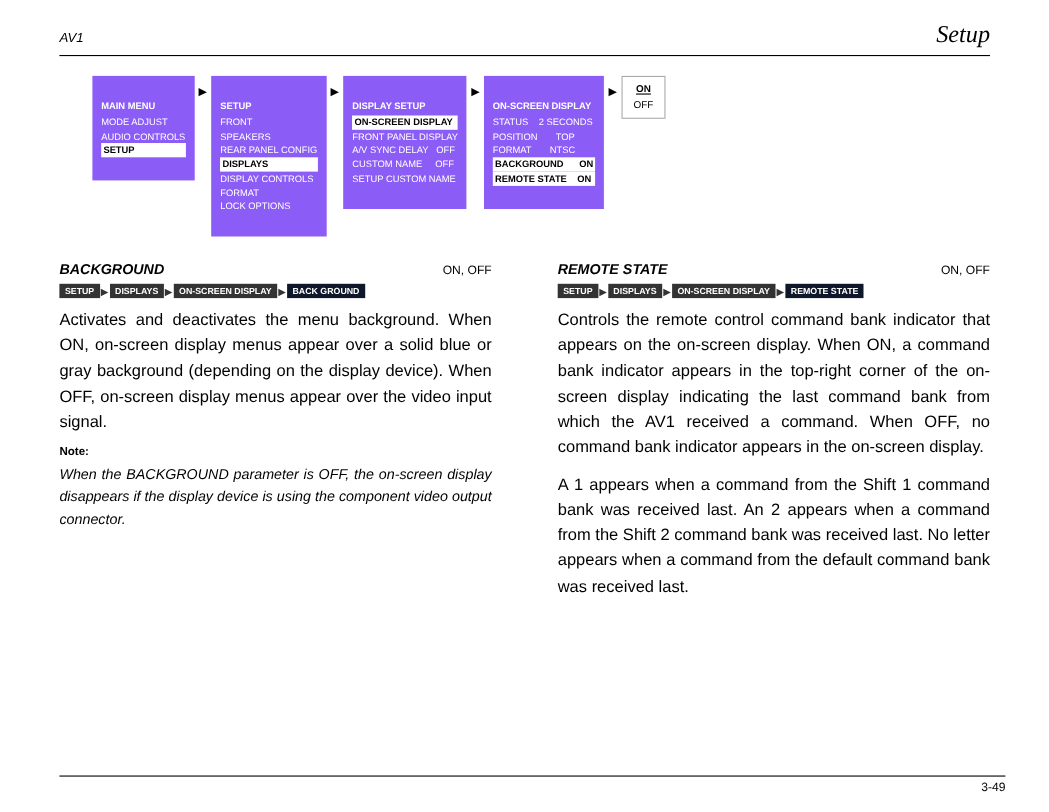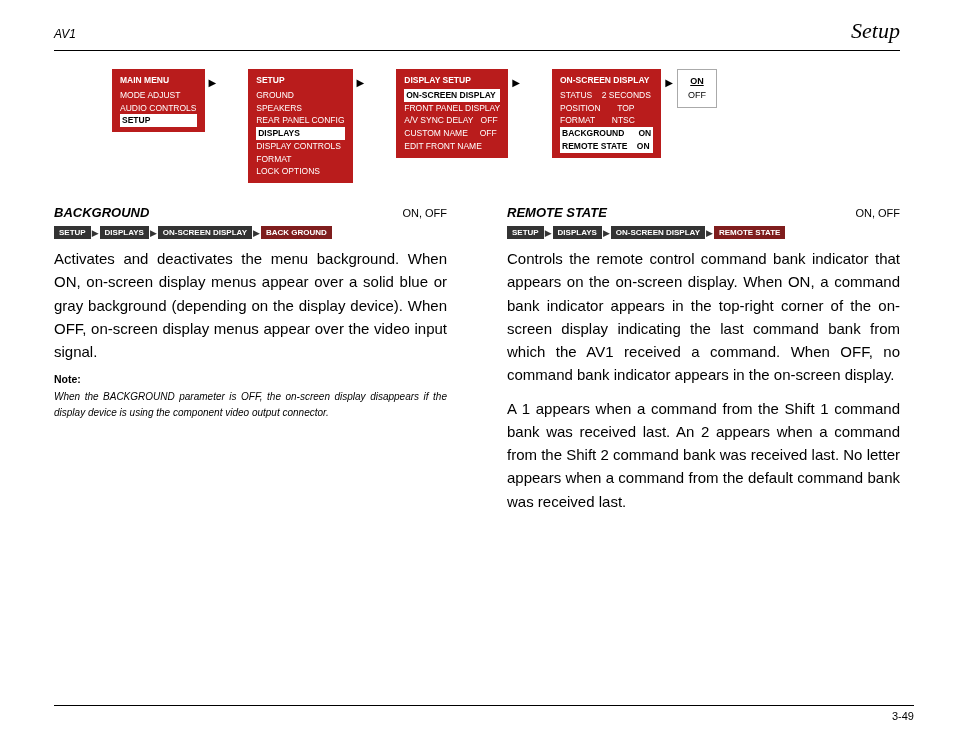--- a/index.html
+++ b/index.html
@@ -46,28 +46,27 @@
 
     
     .menu-diagram {
       display: flex;
       align-items: flex-start;
       gap: 0;
       margin: 18px 0 22px 30px;
     }
 
     .menu-box {
-      background: #b91c1c;
+      background: #8b5cf6;
       color: #fff;
-      padding: 5px 8px;
+      padding: 21px 8px;
       font-size: 8.5px;
       font-family: Arial, Helvetica, sans-serif;
       line-height: 1.5;
       min-width: 78px;
-      margin-left: 28px;
     }
 
     .menu-box .menu-item {
       white-space: nowrap;
     }
 
     .menu-box .menu-item.highlight {
       background: #fff;
       color: #000;
       font-weight: bold;
@@ -144,21 +143,21 @@
       background: #333;
       color: #fff;
       font-size: 8px;
       font-weight: bold;
       padding: 2px 5px;
       text-transform: uppercase;
       white-space: nowrap;
     }
 
     .breadcrumb-item.active {
-      background: #7f1d1d;
+      background: #0f172a;
     }
 
     .breadcrumb-arrow {
       color: #333;
       font-size: 9px;
       margin: 0 1px;
     }
 
     .breadcrumb-arrow::after {
       content: '▶';
@@ -173,21 +172,21 @@
     }
 
     .note-heading {
       font-size: 10.5px;
       font-weight: bold;
       margin-bottom: 4px;
       margin-top: 10px;
     }
 
     .note-text {
-      font-size: 10px;
+      font-size: 13px;
       font-style: italic;
       line-height: 1.55;
       text-align: justify;
     }
 
     
     .footer {
       position: absolute;
       bottom: 16px;
       left: 54px;
@@ -224,38 +223,38 @@
       <div class="menu-item title-row">MAIN MENU</div>
       <div class="menu-item">MODE ADJUST</div>
       <div class="menu-item">AUDIO CONTROLS</div>
       <div class="menu-item highlight">SETUP</div>
     </div>
 
     <div class="menu-arrow"></div>
 
     <div class="menu-box">
       <div class="menu-item title-row">SETUP</div>
-      <div class="menu-item">GROUND</div>
+      <div class="menu-item">FRONT</div>
       <div class="menu-item">SPEAKERS</div>
       <div class="menu-item">REAR PANEL CONFIG</div>
       <div class="menu-item highlight">DISPLAYS</div>
       <div class="menu-item">DISPLAY CONTROLS</div>
       <div class="menu-item">FORMAT</div>
       <div class="menu-item">LOCK OPTIONS</div>
     </div>
 
     <div class="menu-arrow"></div>
 
     <div class="menu-box">
       <div class="menu-item title-row">DISPLAY SETUP</div>
       <div class="menu-item highlight">ON-SCREEN DISPLAY</div>
       <div class="menu-item">FRONT PANEL DISPLAY</div>
       <div class="menu-item">A/V SYNC DELAY&nbsp;&nbsp;&nbsp;OFF</div>
       <div class="menu-item">CUSTOM NAME&nbsp;&nbsp;&nbsp;&nbsp;&nbsp;OFF</div>
-      <div class="menu-item">EDIT FRONT NAME</div>
+      <div class="menu-item">SETUP CUSTOM NAME</div>
     </div>
 
     <div class="menu-arrow"></div>
 
     <div class="menu-box">
       <div class="menu-item title-row">ON-SCREEN DISPLAY</div>
       <div class="menu-item">STATUS&nbsp;&nbsp;&nbsp;&nbsp;2 SECONDS</div>
       <div class="menu-item">POSITION&nbsp;&nbsp;&nbsp;&nbsp;&nbsp;&nbsp;&nbsp;TOP</div>
       <div class="menu-item">FORMAT&nbsp;&nbsp;&nbsp;&nbsp;&nbsp;&nbsp;&nbsp;NTSC</div>
       <div class="menu-item highlight">BACKGROUND&nbsp;&nbsp;&nbsp;&nbsp;&nbsp;&nbsp;ON</div>

